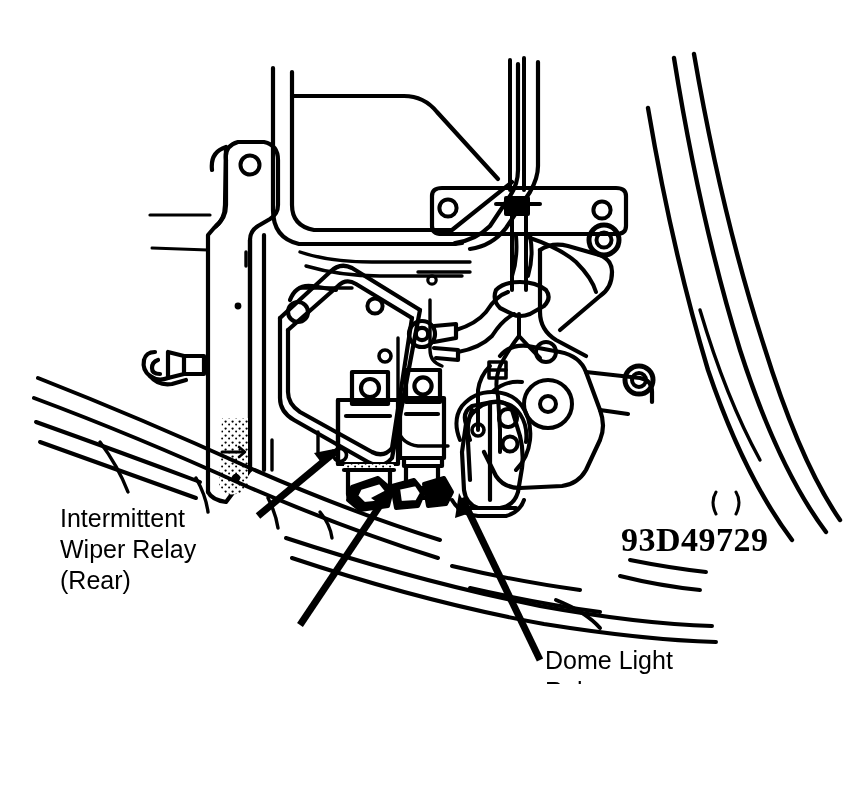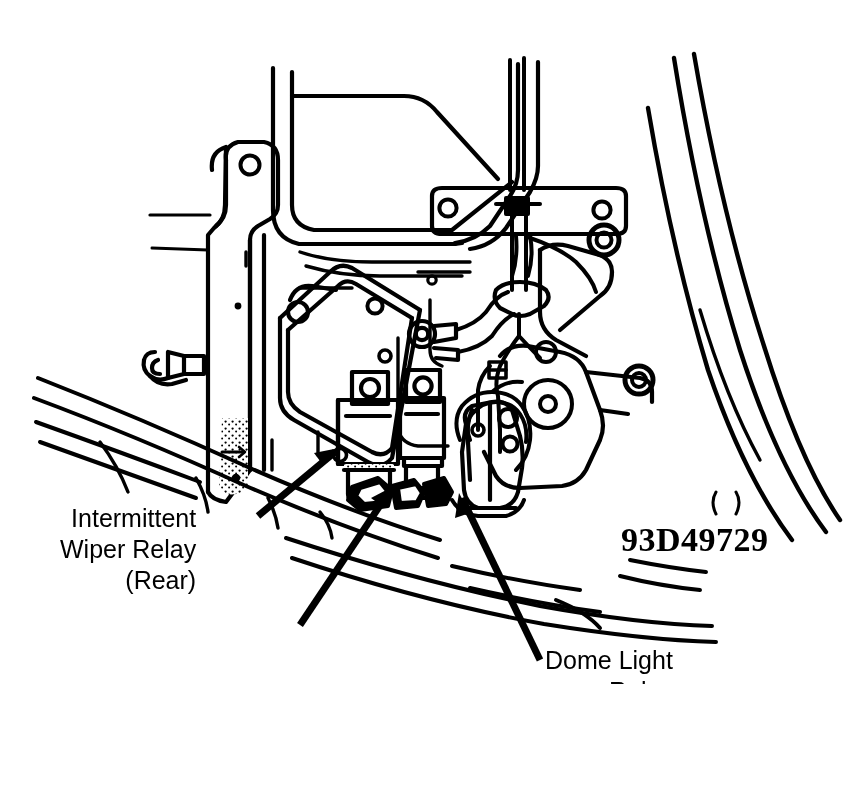--- a/index.html
+++ b/index.html
@@ -8,21 +8,20 @@
     padding: 0;
     background: #ffffff;
   }
   #page {
     position: relative;
     width: 845px;
     height: 684px;
     background: #ffffff;
     overflow: hidden;
     font-family: "Liberation Sans", sans-serif;
-    text-align: right;
   }
   #artwork {
     position: absolute;
     left: 0;
     top: 0;
     width: 845px;
     height: 791px;
   }
   .callout {
     position: absolute;

